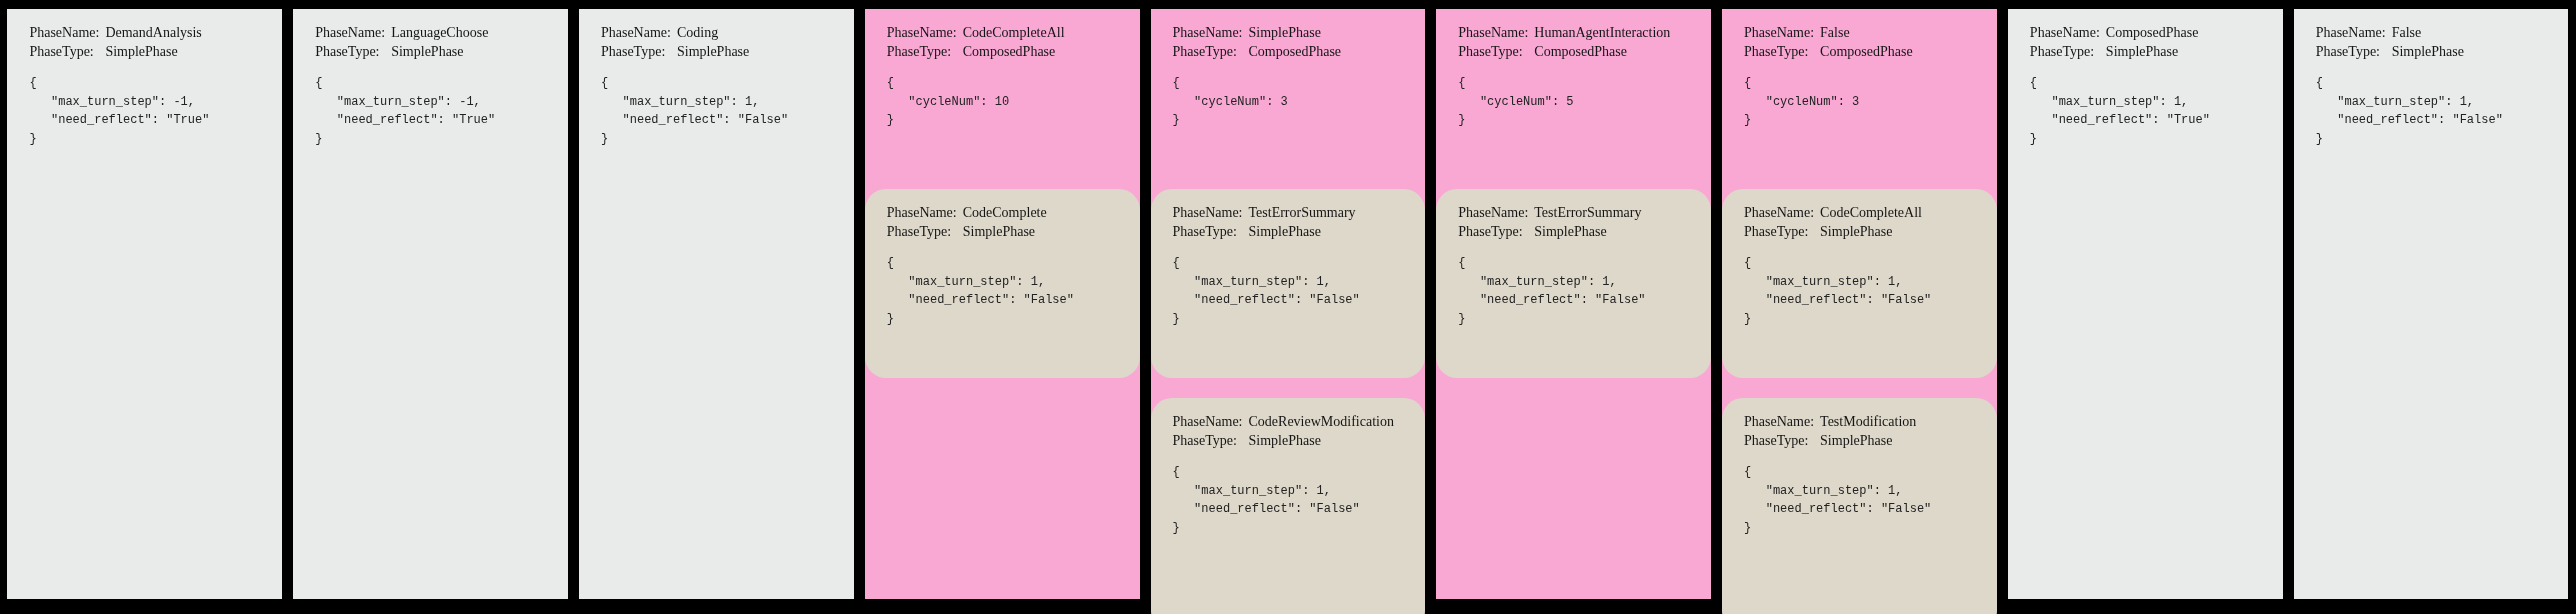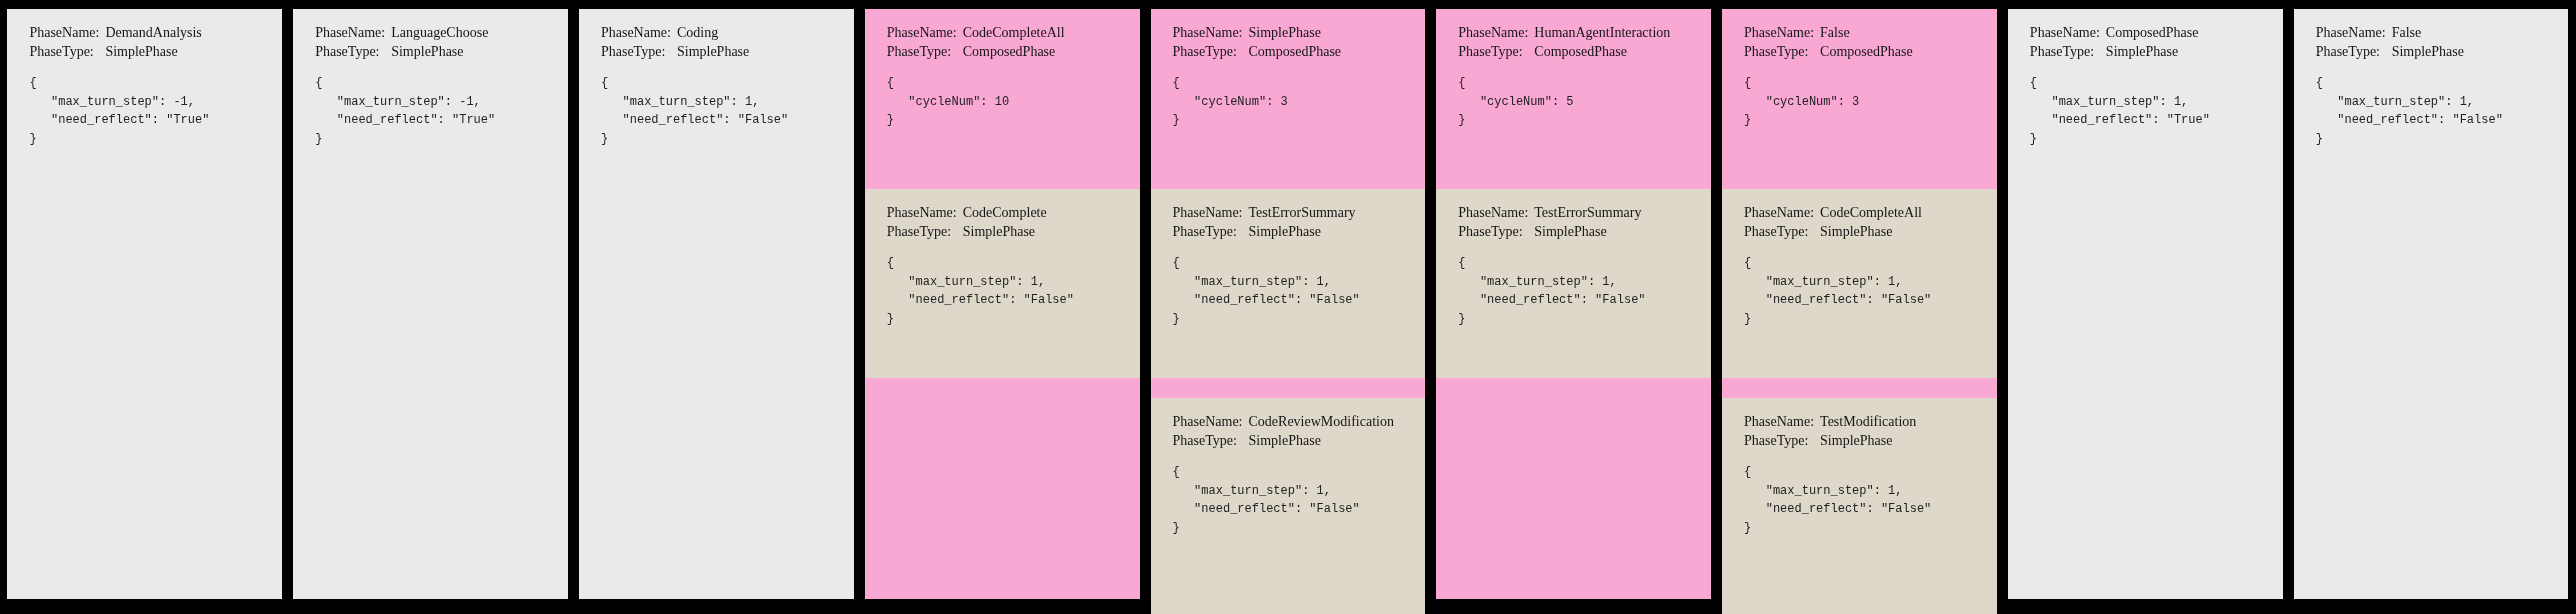--- a/index.html
+++ b/index.html
@@ -13,20 +13,21 @@
     position:absolute; left:7.4px; top:9.3px;
     width:2561px; height:590px;
     display:flex; gap:11px;
   }
   .col { flex:1 1 0; position:relative; min-width:0; }
   .col.simple   { background:#e8ebea; }
   .col.composed { background:#f9a8d4; }
   .subbox {
     position:absolute; left:0; right:0;
     background:#ded8ca;
+    border-radius:21px;
   }
   .sub1 { top:180px; height:189px; }
   .sub2 { top:389px; height:234px; }
   .content { padding:15px 13px 0 22px; }
   .kv {
     font-family:"Liberation Serif", serif;
     font-size:14px; line-height:18.5px;
     color:#151515; white-space:nowrap;
   }
   .kv .k { display:inline-block; width:76px; }

